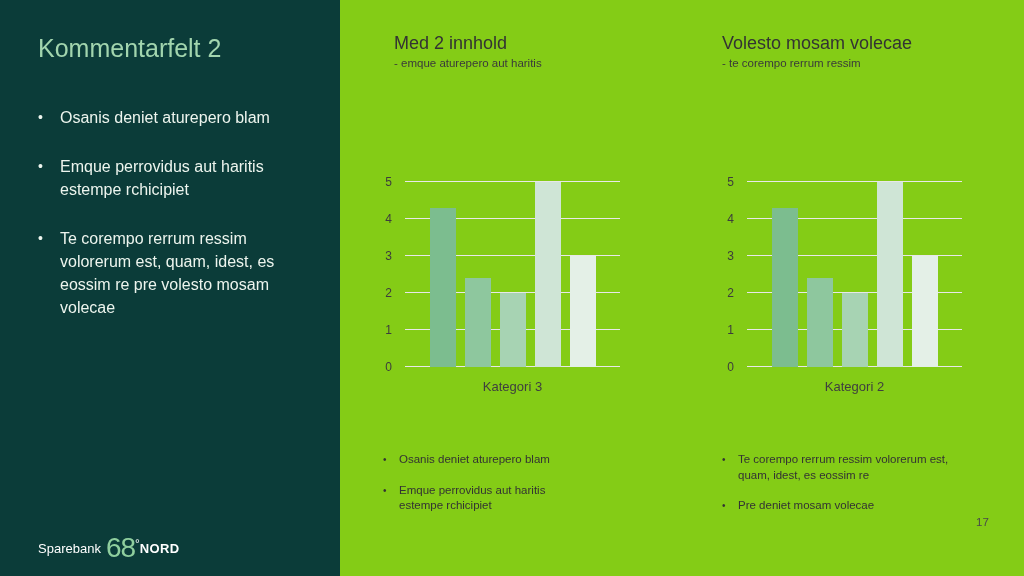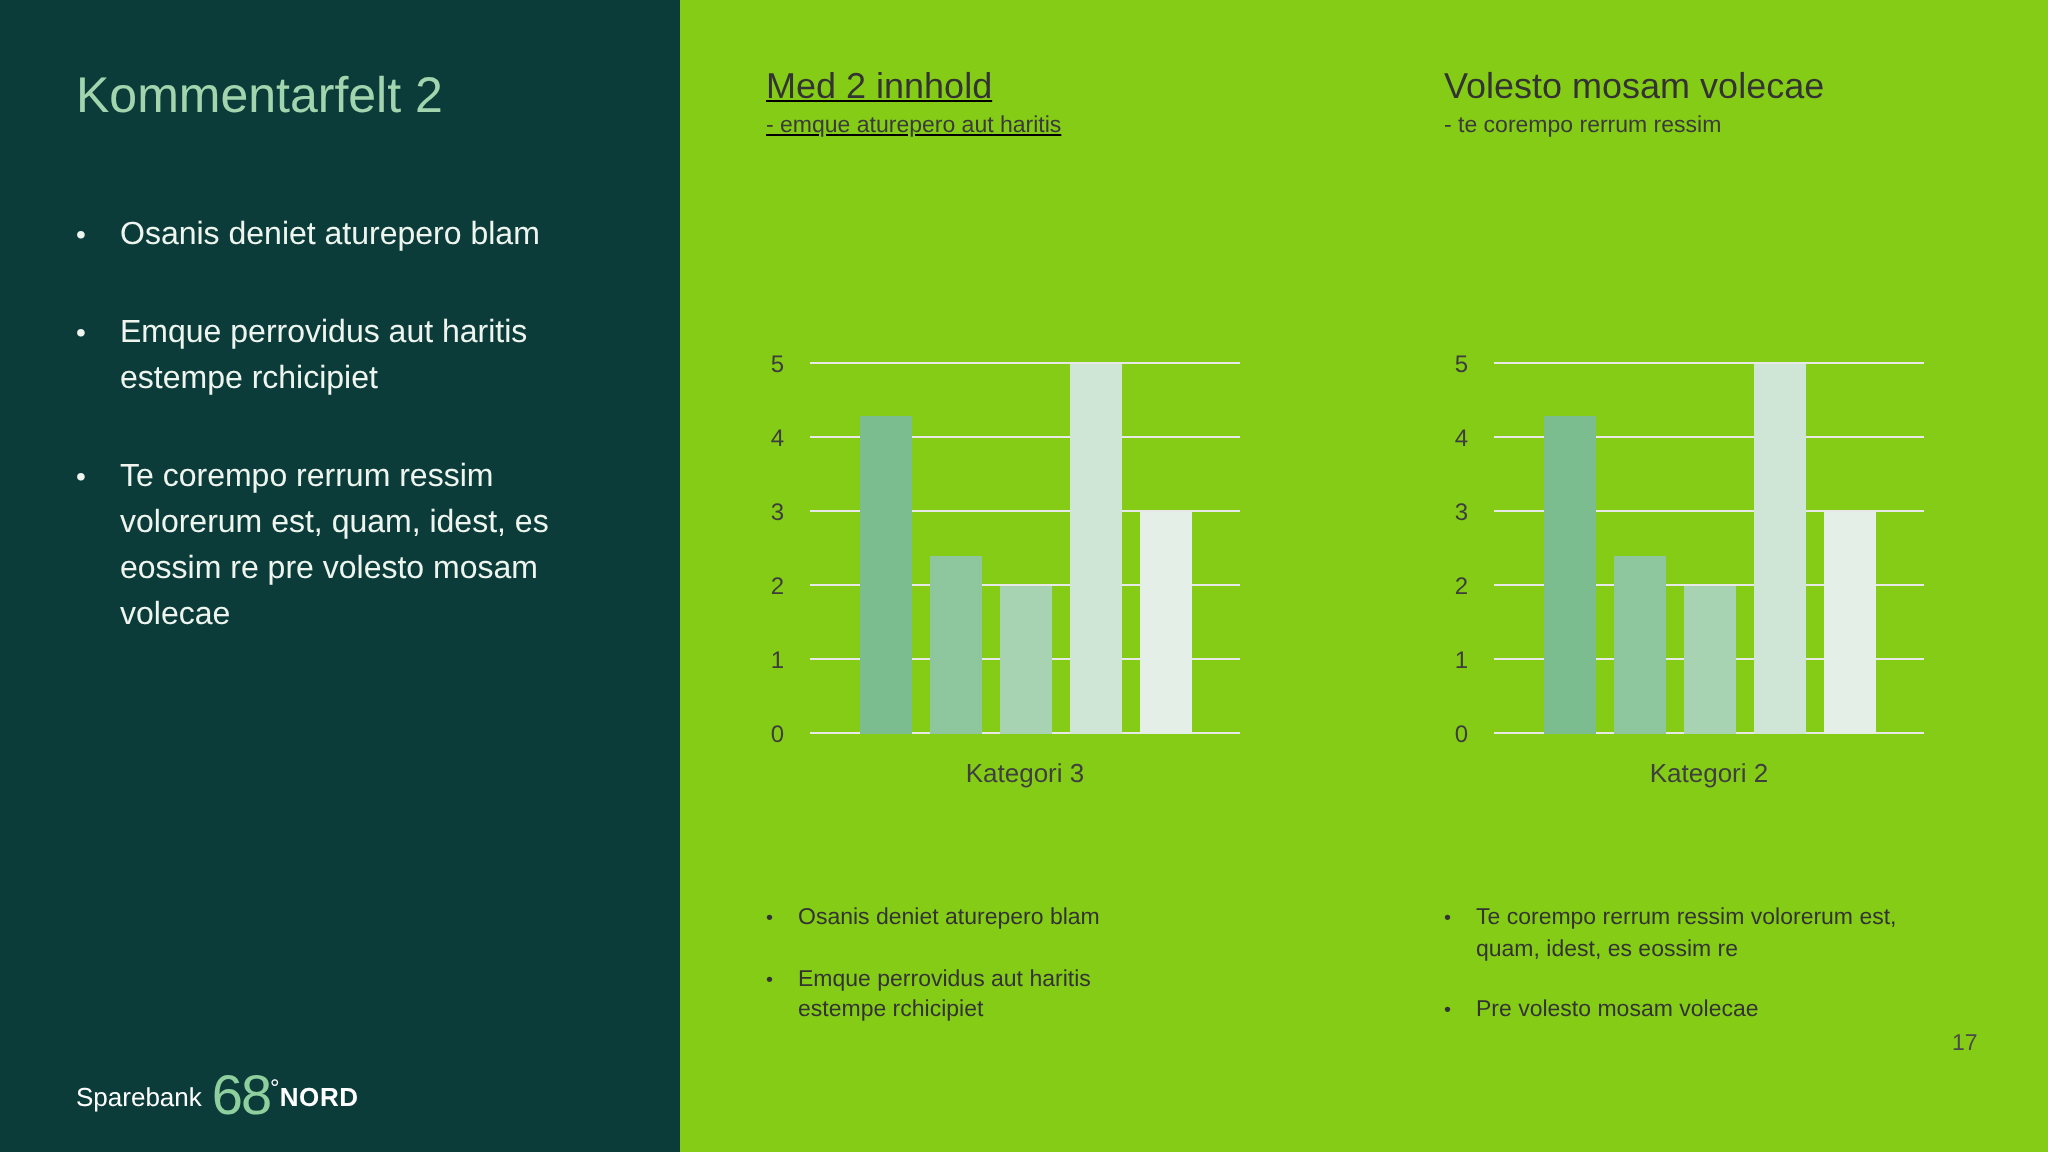--- a/index.html
+++ b/index.html
@@ -15,21 +15,21 @@
   .sidebar-bullets .dot{width:22px;flex:0 0 22px;font-size:14px;}
   .sidebar-bullets .btxt{width:220px;}
   
   .logo{position:absolute;left:38px;bottom:16px;display:flex;align-items:center;}
   .logo-sparebank{font-size:13px;color:#ffffff;margin-right:5px;font-weight:400;}
   .logo-68{font-size:28px;line-height:0.85;color:#8fcf9e;letter-spacing:-1px;}
   .logo-deg{font-size:12px;color:#ffffff;align-self:flex-start;margin-top:1px;}
   .logo-nord{font-size:13px;color:#ffffff;font-weight:bold;letter-spacing:0.3px;}
   
   .panel-header{position:absolute;top:33px;width:300px;}
-  .panel-header.p0{left:383px;text-decoration:underline;}
+  .panel-header.p0{left:394px;}
   .panel-header.p1{left:722px;}
   .panel-title{font-size:18px;color:#333333;font-weight:400;line-height:1.15;}
   .panel-subtitle{font-size:11.5px;color:#3a3a3a;margin-top:3px;}
   
   .chart{position:absolute;top:182px;width:215px;}
   .chart.c0{left:405px;}
   .chart.c1{left:747px;}
   .plot{position:relative;width:215px;height:185px;}
   .gridline{position:absolute;left:0;right:0;height:1px;background:#e8e8e8;}
   .ytick{position:absolute;right:calc(100% + 13px);transform:translateY(50%);font-size:12px;color:#3d3d3d;}
@@ -144,19 +144,19 @@
       <span class="ntxt">Emque perrovidus aut haritis estempe rchicipiet</span>
     </li>
   </ul>
   <ul class="note-list l1">
     <li>
       <span class="dot">•</span>
       <span class="ntxt">Te corempo rerrum ressim volorerum est, quam, idest, es eossim re</span>
     </li>
     <li>
       <span class="dot">•</span>
-      <span class="ntxt">Pre volesto mosam volecae</span>
+      <span class="ntxt">Pre deniet mosam volecae</span>
     </li>
   </ul>
 
   <div class="page-number">17</div>
 
 </div>
 
 </body></html>

